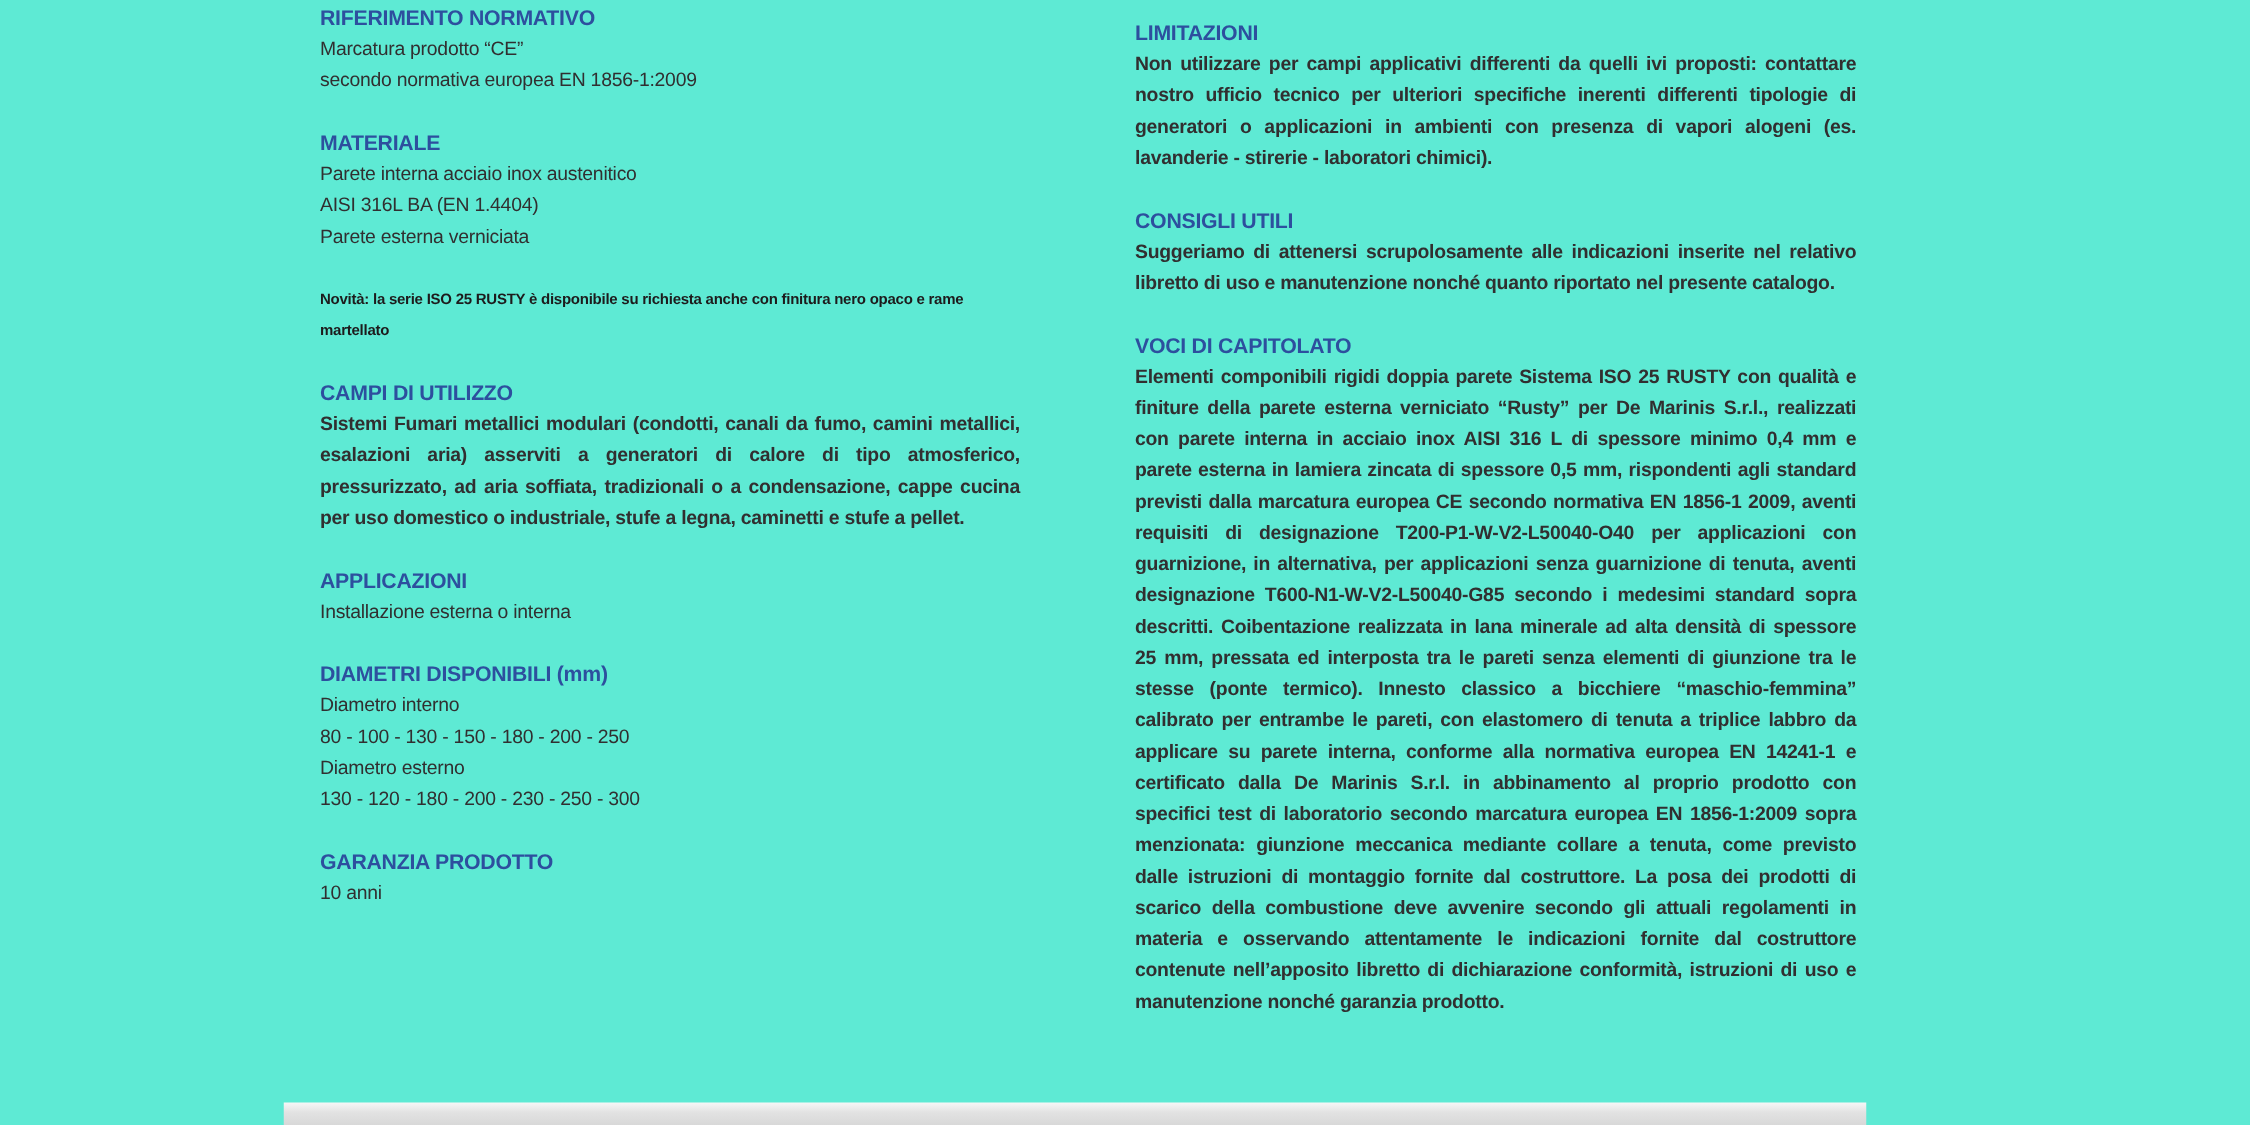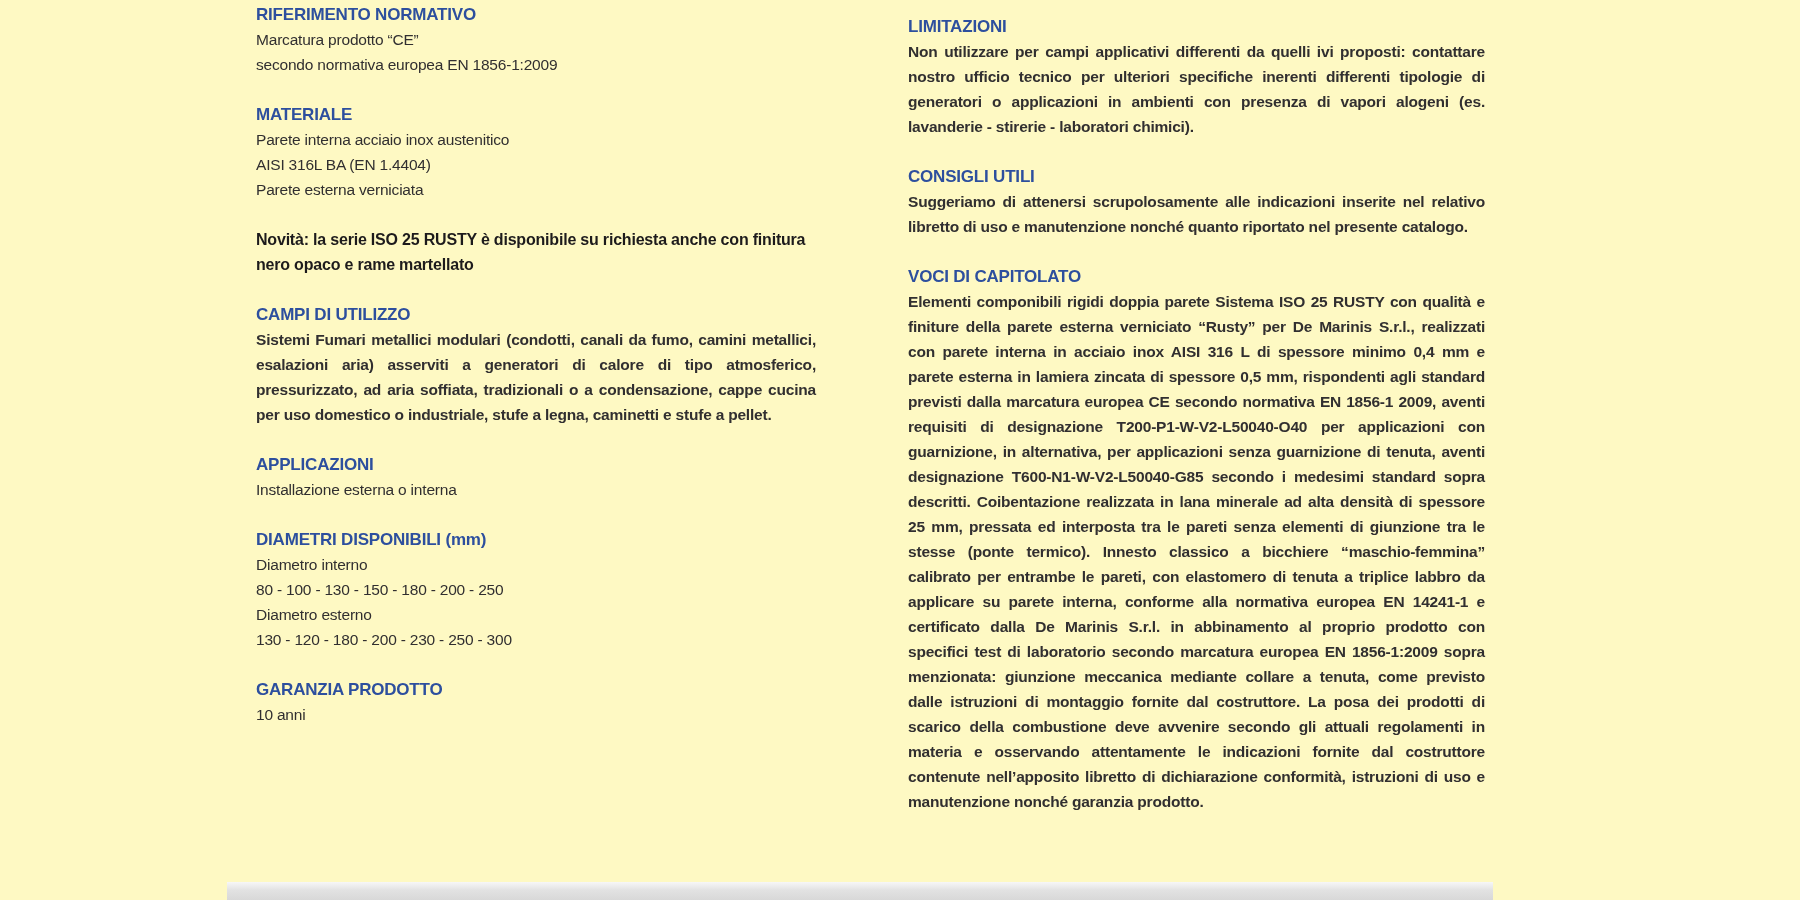--- a/index.html
+++ b/index.html
@@ -8,21 +8,21 @@
     background: #ffffff;
     width: 1800px;
     height: 900px;
     overflow: hidden;
     font-family: "Liberation Sans", sans-serif;
   }
   .page {
     position: relative;
     width: 1800px;
     height: 900px;
-    background: #fef9c3;
+    background: #5eead4;
   }
   .col {
     position: absolute;
     top: 2px;
     color: #312f30;
     font-size: 15.5px;
     line-height: 25px;
     letter-spacing: -0.2px;
   }
   .col-left  { left: 256px;  width: 560px; }
@@ -40,21 +40,21 @@
     margin: 0;
     white-space: nowrap;
   }
   .para {
     margin: 0;
     text-align: justify;
     font-weight: bold;
   }
   .note {
     margin: 0 0 25px 0;
-    font-size: 16px;
+    font-size: 12px;
     font-weight: bold;
     color: #1d1b1c;
     line-height: 25px;
   }
   .bottom-strip {
     position: absolute;
     left: 227px;
     top: 882px;
     width: 1266px;
     height: 18px;

